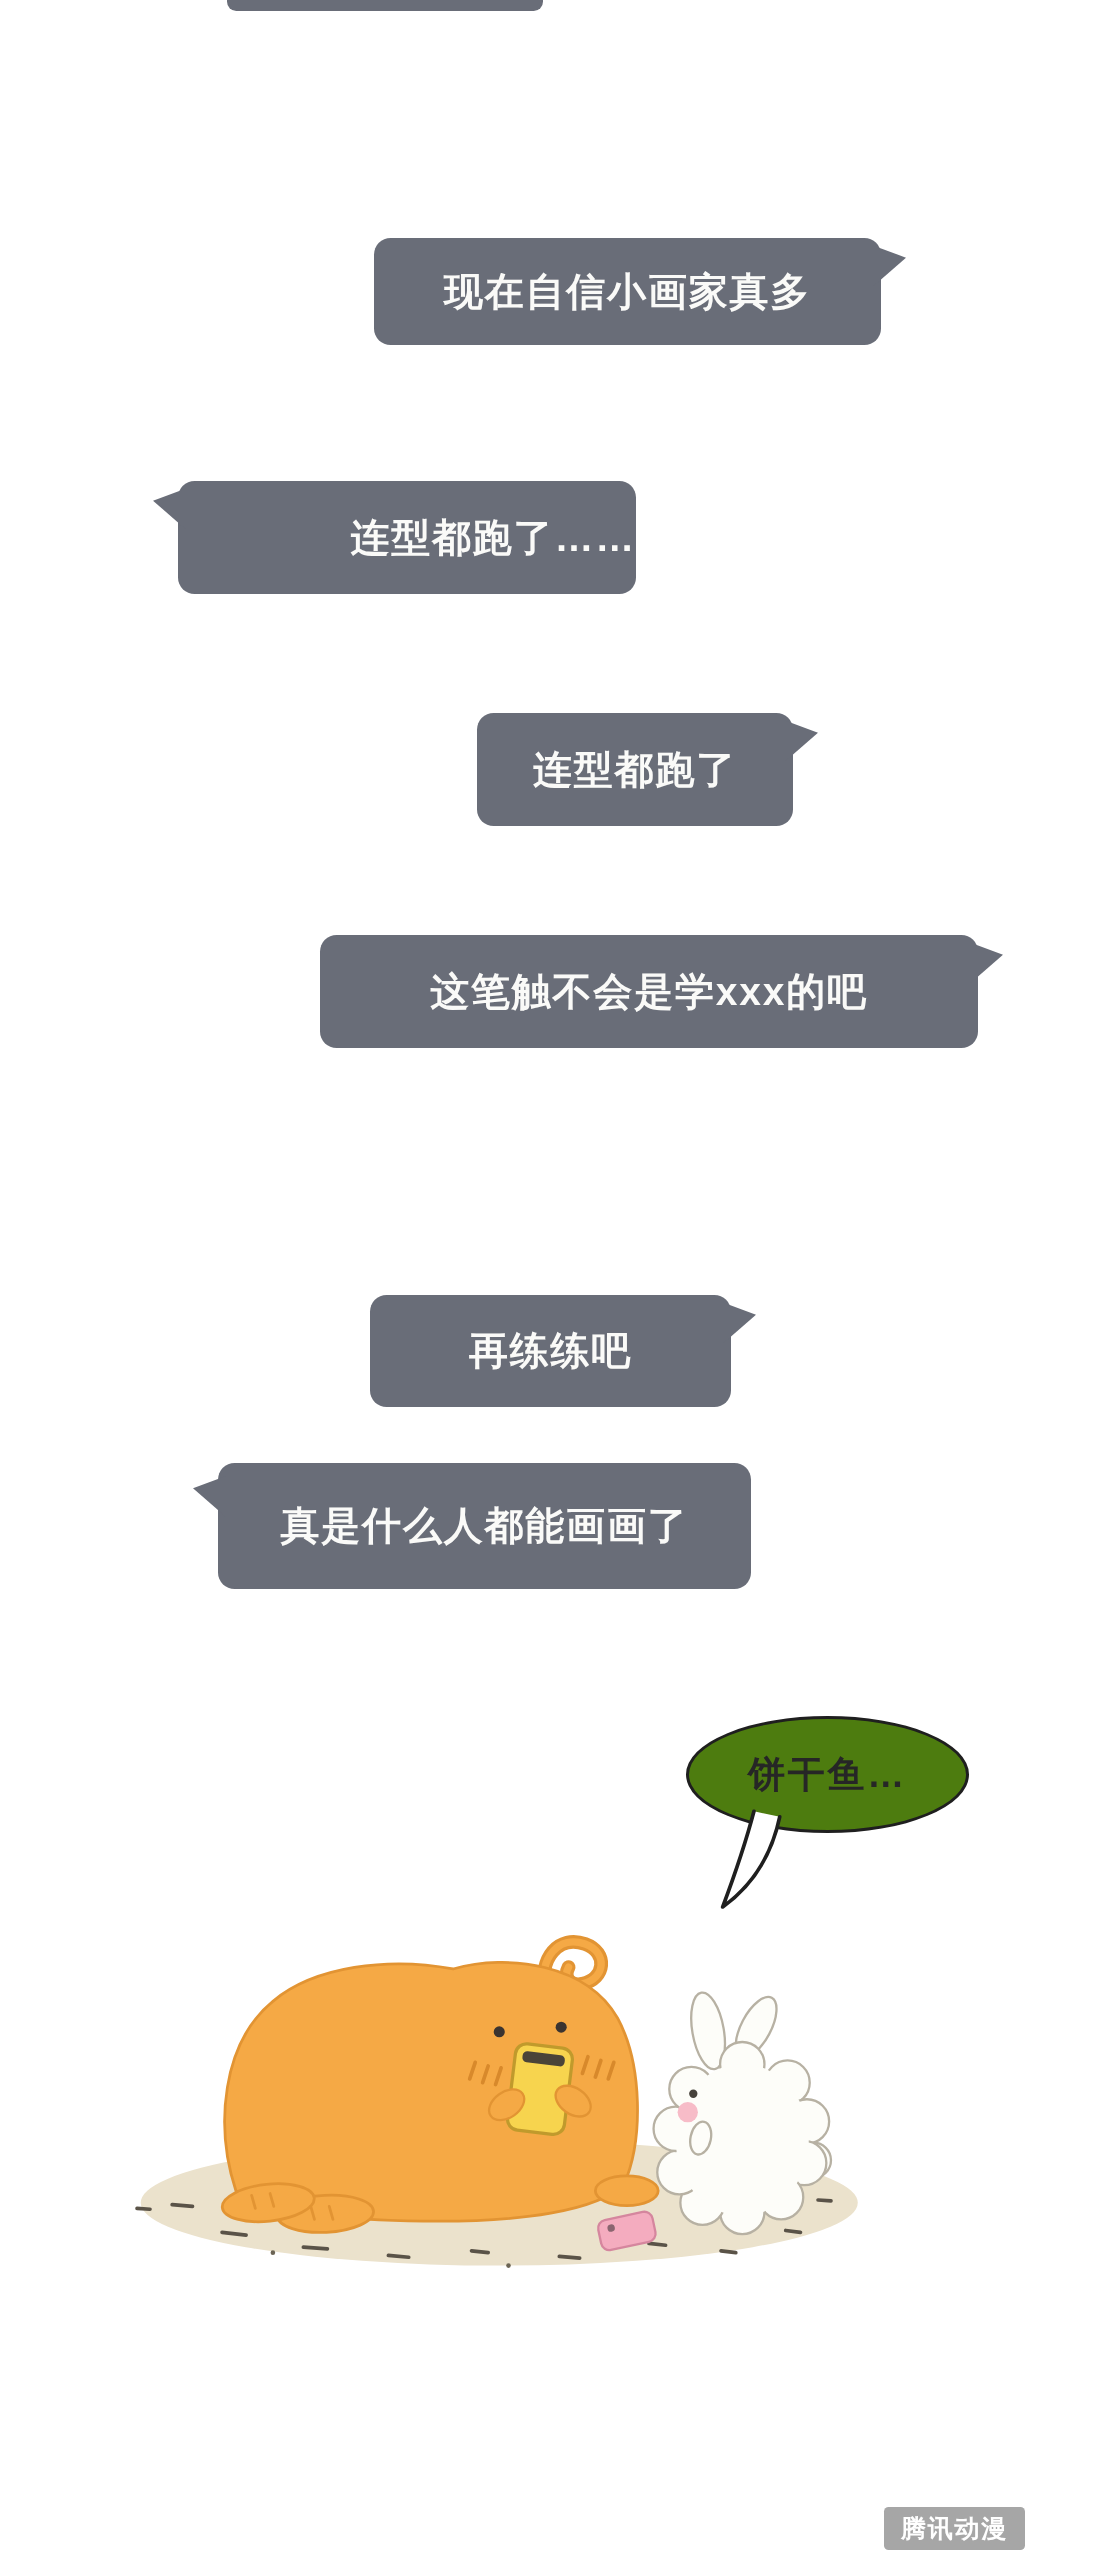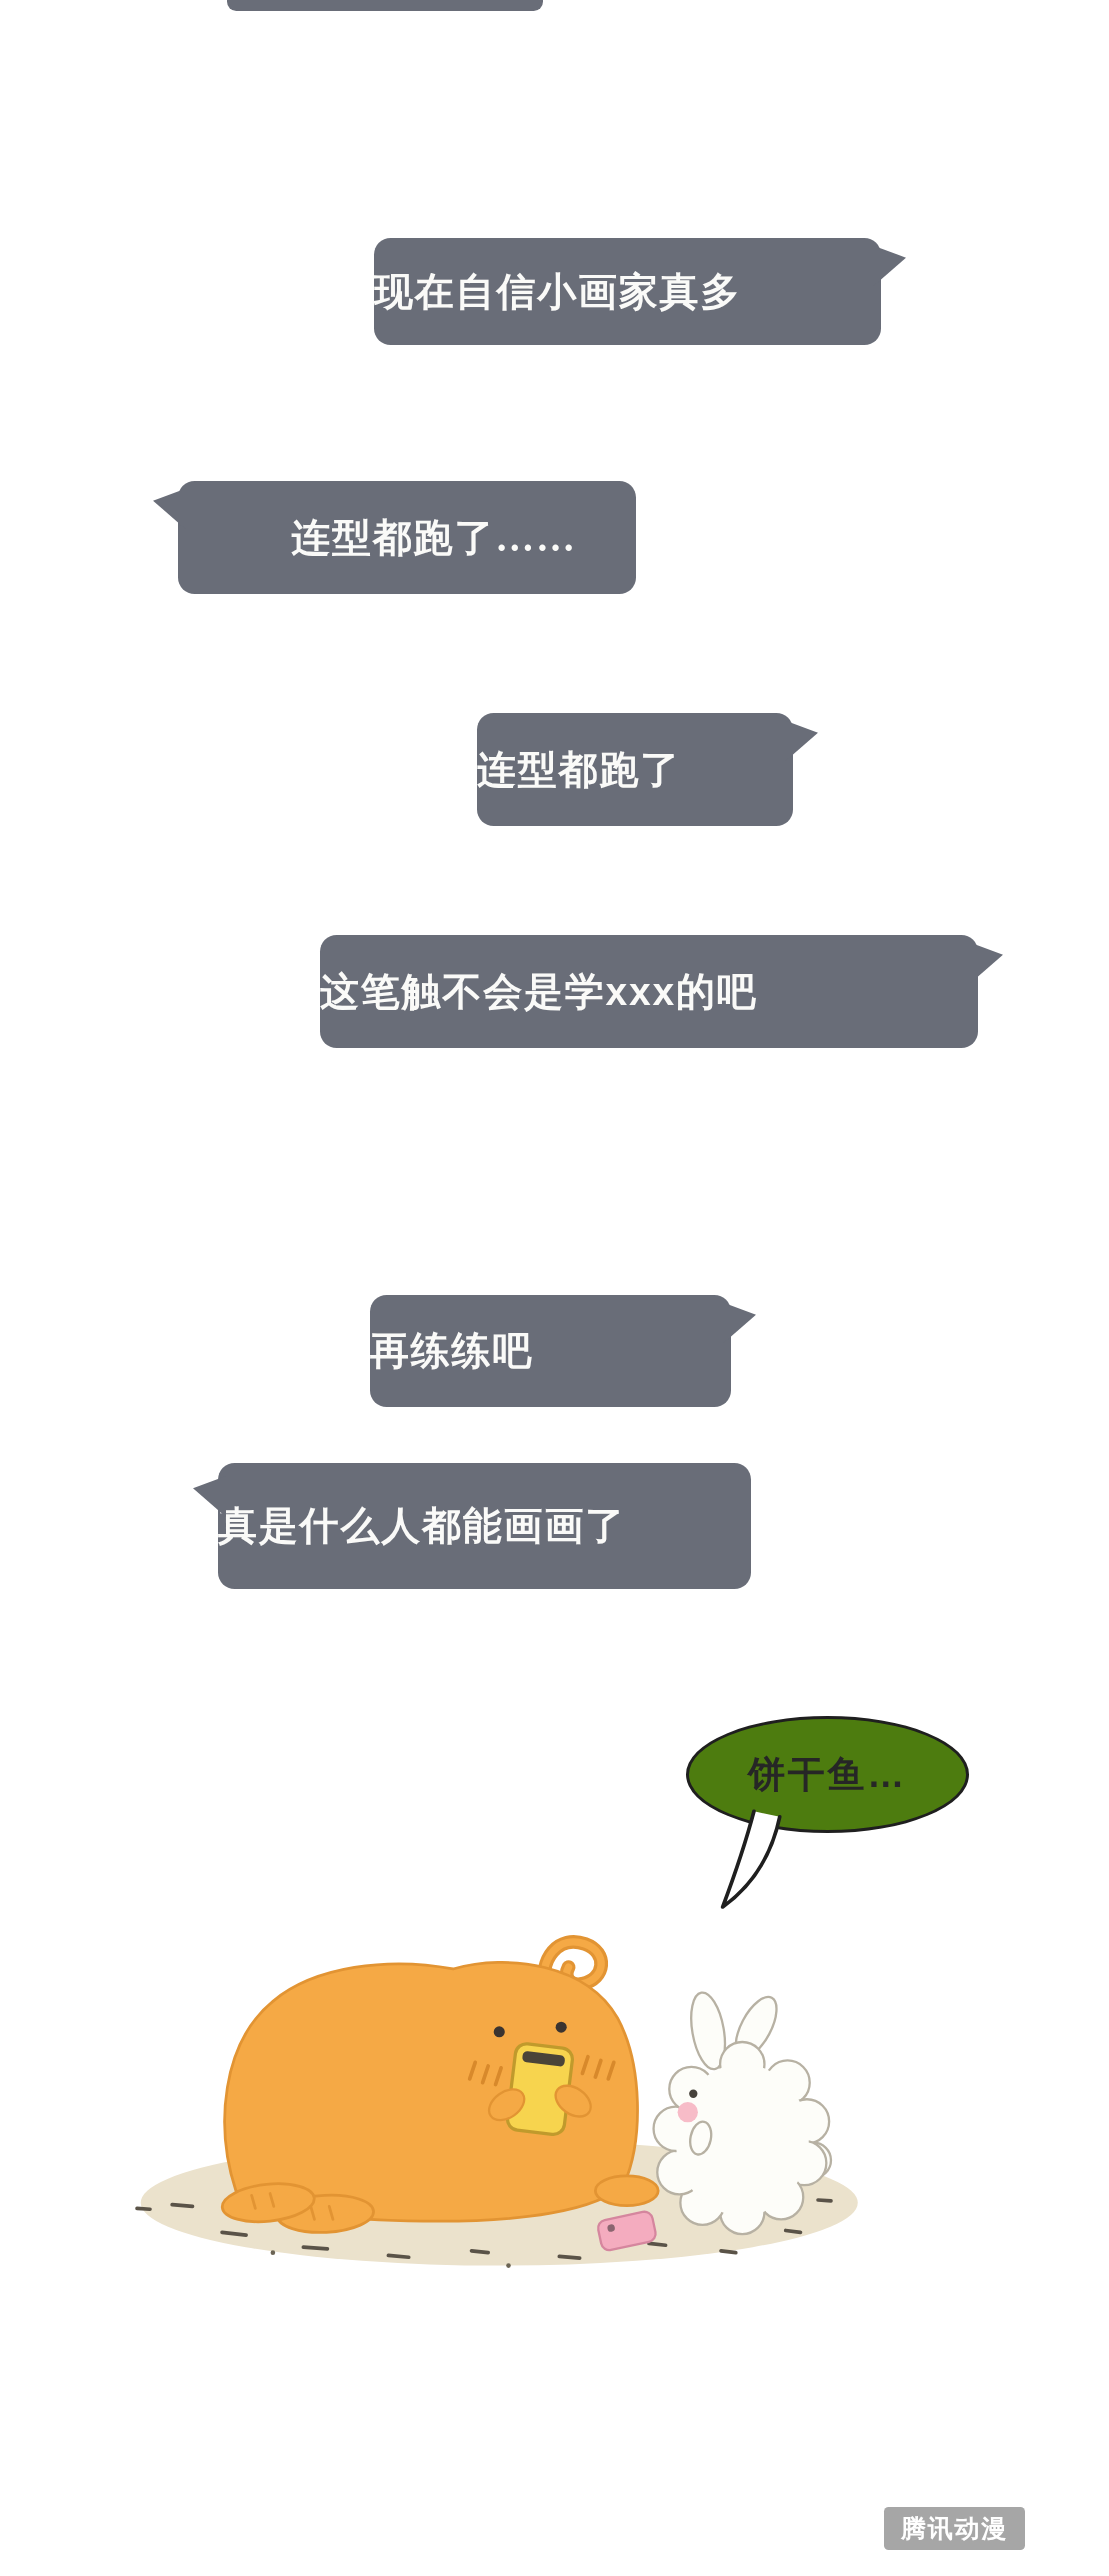--- a/index.html
+++ b/index.html
@@ -9,26 +9,26 @@
   .canvas {
     position:relative; width:1110px; height:2576px;
     background:#ffffff; overflow:hidden;
   }
 
   
   .bubble {
     position:absolute;
     background:var(--bubble-gray,#696d78);
     border-radius:16.6px;
-    display:flex; align-items:center; justify-content:flex-start;
+    display:flex; align-items:center; justify-content:center;
     color:var(--bubble-text,#fafaf8);
     font-size:39px; font-weight:600; letter-spacing:1.8px;
     z-index:1;
   }
-  .bubble.align-left { justify-content:center; padding-left:54px;font-family:Liberation Serif, serif; }
+  .bubble.align-left { justify-content:flex-end; padding-left:54px; }
   .tail {
     position:absolute; width:33px; height:41px; top:7.4px;
     background:var(--bubble-gray,#696d78);
   }
   .tail.tr { right:-25px; clip-path:polygon(0 0, 100% 30%, 0 100%); }
   .tail.tl { left:-25px;  clip-path:polygon(100% 0, 0 30%, 100% 100%); }
 
   .bubble-top-crop {
     position:absolute; left:227px; top:0; width:316px; height:11px;
     background:var(--bubble-gray,#696d78);

